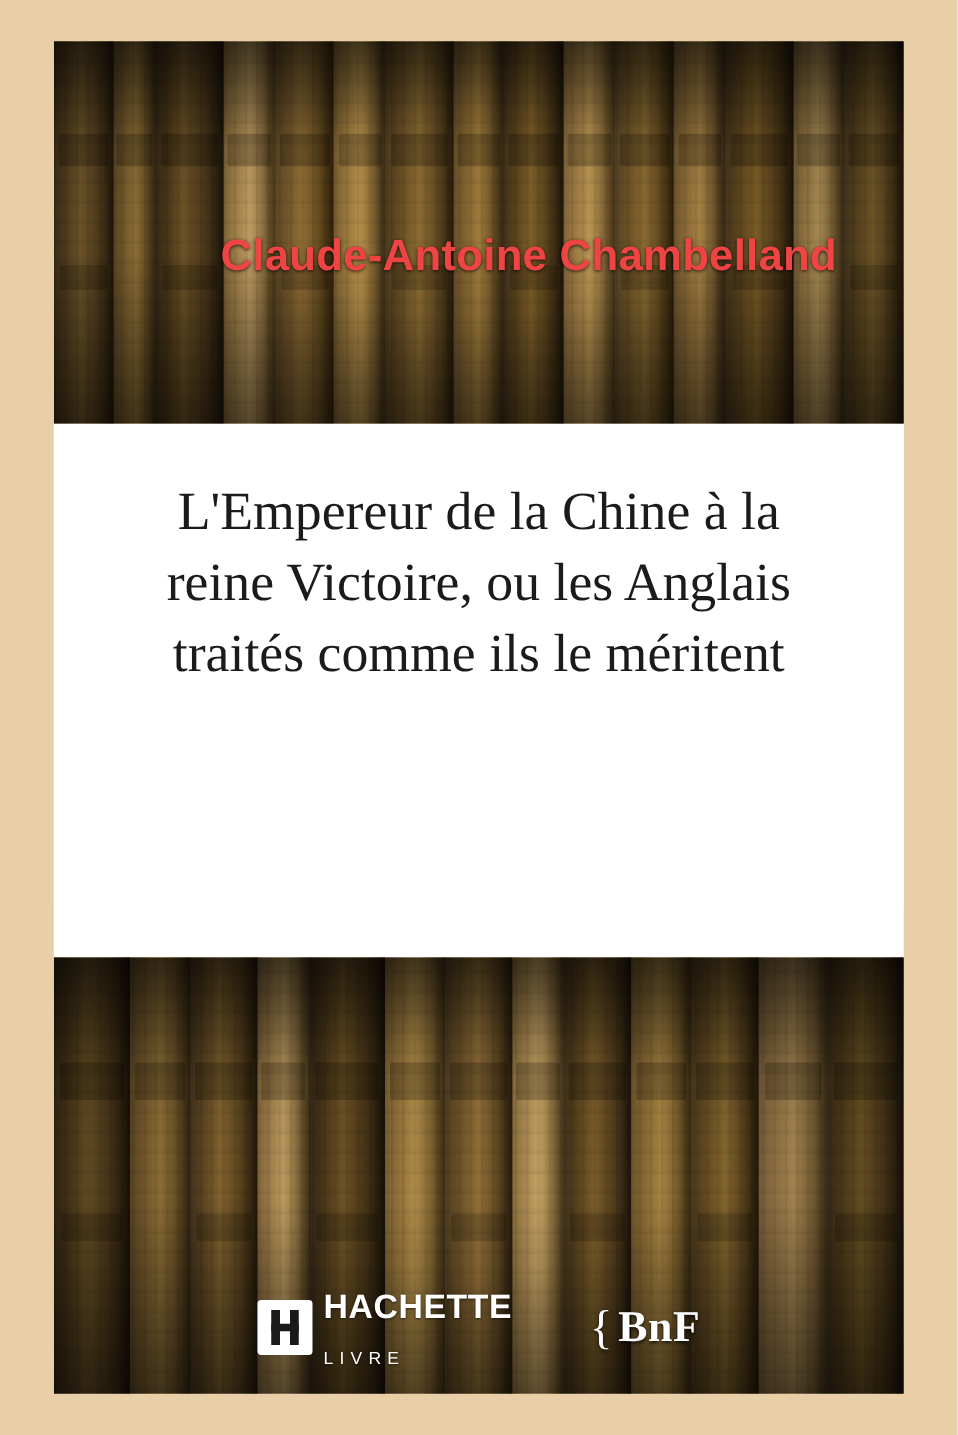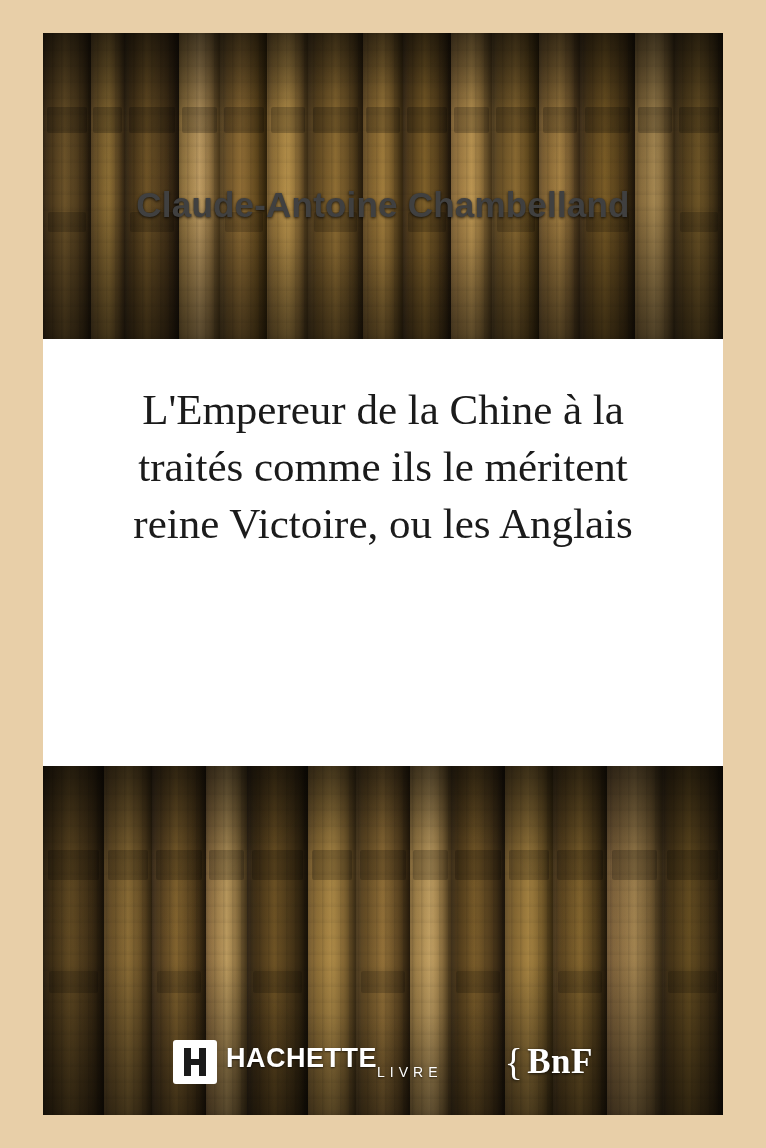--- a/index.html
+++ b/index.html
@@ -108,23 +108,24 @@
   .author {
     position: absolute;
     left: 0;
     top: 152px;
     width: 680px;
     text-align: center;
     font-family: "Liberation Sans", sans-serif;
     font-weight: bold;
     font-size: 35px;
     letter-spacing: 0.2px;
-    color: #404040;
+    color: #ef4444;
     text-shadow: 0 1px 3px rgba(0,0,0,0.75);
     z-index: 5;
+    padding-left: 40px;
   }
 
   
   .middle {
     position: absolute;
     left: 0;
     top: 306px;
     width: 680px;
     height: 386px;
     background: #ffffff;
@@ -188,21 +189,21 @@
   .hachette-bar {
     position: absolute;
     left: 11px;
     top: 19px;
     width: 22px;
     height: 6px;
     background: #1a1a1a;
   }
   .hachette-text {
     display: flex;
-    flex-direction: row;
+    flex-direction: column;
     line-height: 1;
   }
   .hachette-text .l1 {
     font-family: "Liberation Sans", sans-serif;
     font-weight: bold;
     font-size: 27px;
     color: #ffffff;
     letter-spacing: 0.5px;
     text-shadow: 0 1px 2px rgba(0,0,0,0.6);
   }
@@ -257,22 +258,22 @@
       <div class="grain"></div>
       <div class="shadow-top"></div>
       <div class="vignette"></div>
     </div>
 
     <div class="author">Claude-Antoine Chambelland</div>
 
     <div class="middle">
       <div class="title">
         <div>L'Empereur de la Chine à la</div>
+        <div>reine Victoire, ou les Anglais</div>
         <div>traités comme ils le méritent</div>
-        <div>reine Victoire, ou les Anglais</div>
       </div>
     </div>
 
     <div class="photo-bottom">
       <div class="spines">
         <div class="spine band2" style="left:0%;  width:9%;  background:linear-gradient(90deg,#3a2a12,#7d5f2c 45%,#2b1e0d);"></div>
         <div class="spine" style="left:9%;  width:7%;  background:linear-gradient(90deg,#6b5026,#a07d3e 50%,#533d1b);"></div>
         <div class="spine band2" style="left:16%; width:8%;  background:linear-gradient(90deg,#46331a,#8a6931 45%,#35250f);"></div>
         <div class="spine" style="left:24%; width:6%;  background:linear-gradient(90deg,#856538,#bb9a5e 50%,#6a5128);"></div>
         <div class="spine band2" style="left:30%; width:9%;  background:linear-gradient(90deg,#2f2210,#6d5224 45%,#241a0b);"></div>

